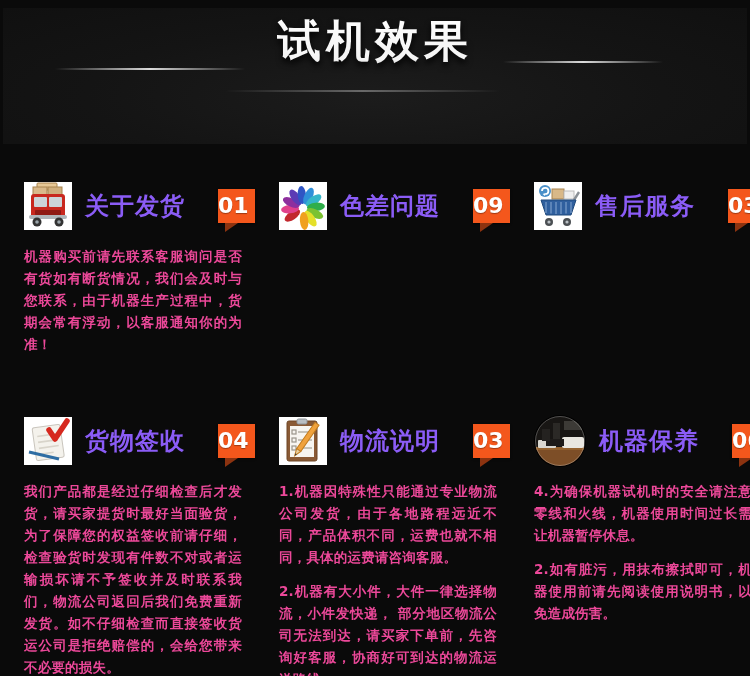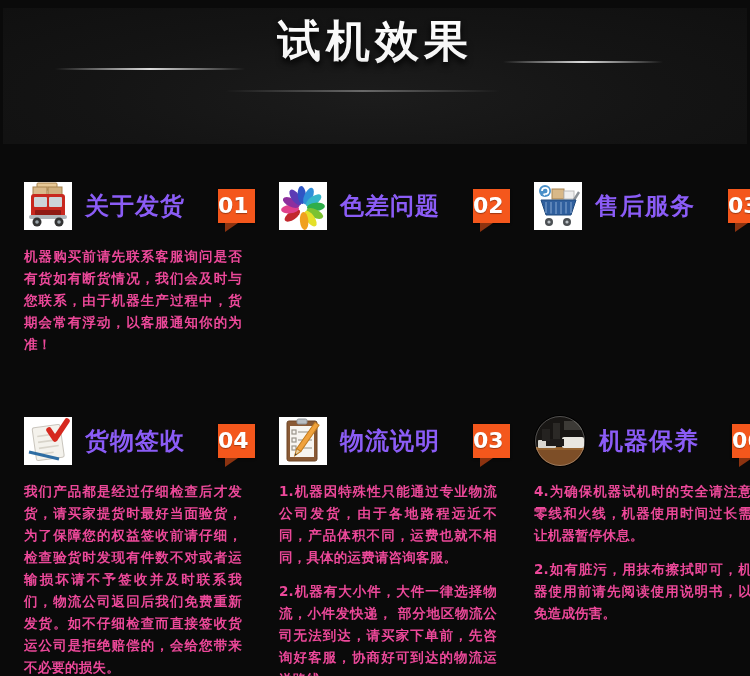--- a/index.html
+++ b/index.html
@@ -116,21 +116,21 @@
             <ellipse transform="rotate(85 24 26)" cx="24" cy="13" rx="4.2" ry="9" fill="#2fae4a"></ellipse>
             <ellipse transform="rotate(115 24 26)" cx="24" cy="13" rx="4.2" ry="9" fill="#7cc232"></ellipse>
             <ellipse transform="rotate(145 24 26)" cx="24" cy="13" rx="4.2" ry="9" fill="#e5e02a"></ellipse>
             <ellipse transform="rotate(175 24 26)" cx="24" cy="13" rx="4.2" ry="9" fill="#f0a01e"></ellipse>
           </g>
           <circle cx="24" cy="26" r="3.5" fill="#ffffff"></circle>
         </svg>
       </span>
       <h3 class="card-title">色差问题</h3>
       <div class="badge">
-        <span>02</span>
+        <span>09</span>
       </div>
     </div>
     <p class="card-text"></p>
   </section>
 
   <section class="card">
     <div class="card-head">
       <span class="icon-box">
         <svg viewBox="0 0 48 48">
           <circle cx="11" cy="9" r="6" fill="#4a90c9"></circle>

